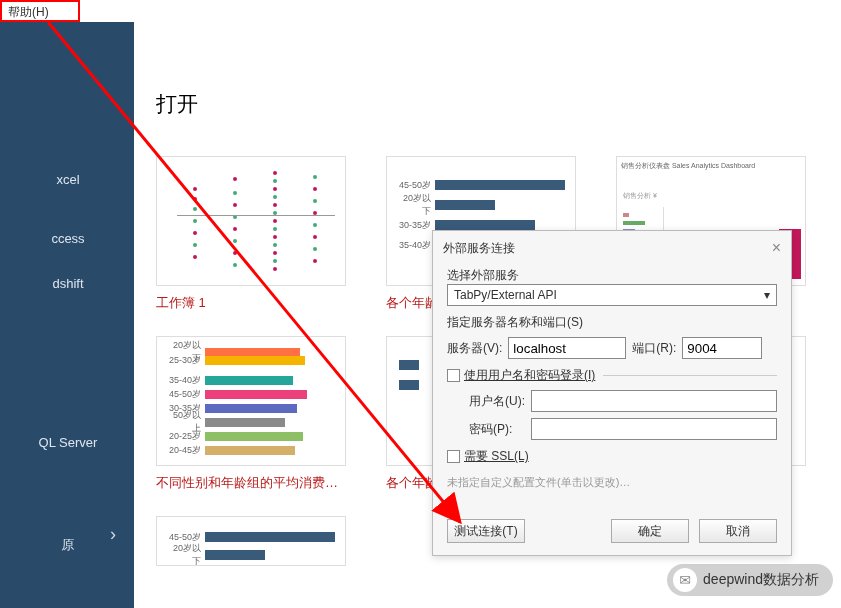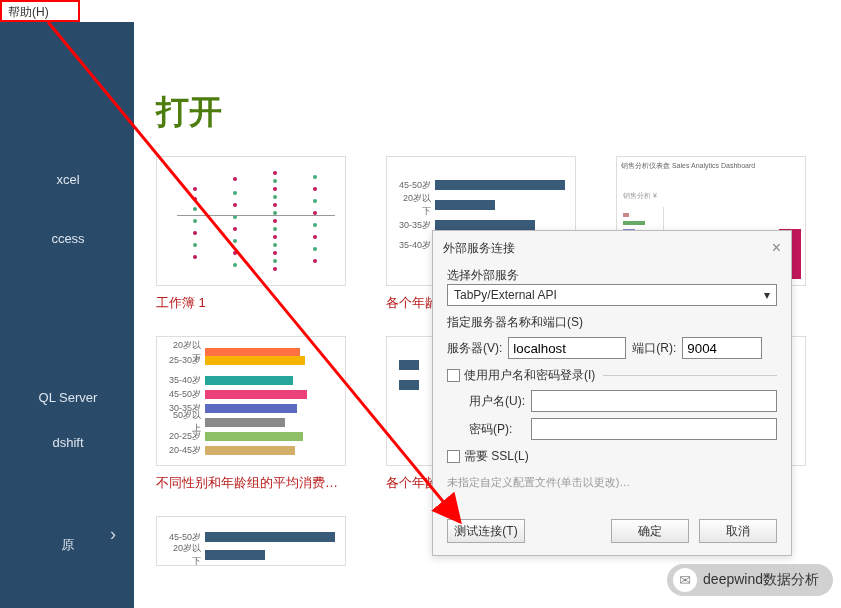--- a/index.html
+++ b/index.html
@@ -39,21 +39,21 @@
 
 .dialog { position: absolute; left: 432px; top: 230px; width: 360px; height: 326px; background: #f6f6f6; border: 1px solid #bbb; box-shadow: 0 2px 8px rgba(0,0,0,0.15); font-size: 12px; color: #333; z-index: 40; }
 .dlg-title { padding: 8px 10px; display: flex; justify-content: space-between; align-items: flex-end; }
 .dlg-close { font-size: 16px; color: #888; cursor: pointer; }
 .dlg-body { padding: 2px 14px 10px 14px; }
 .dlg-row { margin-top: 6px; display: flex; align-items: center; gap: 6px; }
 .dlg-label { color: #333; }
 .dlg-select { flex: 1; border: 1px solid #888; background: #fff; height: 22px; padding: 0 6px; display: flex; align-items: center; justify-content: space-between; }
 .dlg-select::after { content: "▾"; color: #333; }
 .dlg-input { border: 1px solid #888; background: #fff; height: 22px; padding: 0 4px; }
-.dlg-fieldset-lbl { margin-top: 8px; display: flex; align-items: center; gap: 4px; }
+.dlg-fieldset-lbl { margin-top: 8px; display: flex; align-items: center; gap: 4px; text-decoration: underline; }
 .dlg-check { width: 13px; height: 13px; border: 1px solid #888; background: #fff; display: inline-block; }
 .dlg-sub { margin-left: 22px; margin-top: 6px; display: flex; align-items: center; gap: 6px; }
 .dlg-sub .dlg-input { flex: 1; }
 .dlg-note { margin-top: 10px; color: #999; font-size: 11px; }
 .dlg-buttons { position: absolute; bottom: 12px; left: 14px; right: 14px; display: flex; justify-content: space-between; }
 .dlg-btn { width: 78px; height: 24px; border: 1px solid #aaa; background: linear-gradient(#fefefe,#e8e8e8); cursor: pointer; display: flex; align-items: center; justify-content: center; }
 .dlg-btn-grp { display: flex; gap: 10px; text-align: right; }
 
 
 .arrow-svg { position: absolute; left: 0; top: 0; width: 841px; height: 608px; pointer-events: none; z-index: 60; }
@@ -63,28 +63,28 @@
 .we-ico { width: 24px; height: 24px; background: #fff; border-radius: 50%; display: flex; align-items: center; justify-content: center; color: #888; font-size: 14px; }
 </style>
 </head>
 <body>
 
 <div class="menubar">帮助(H)</div>
 
 <div class="sidebar">
   <div class="sidebar-item" style="margin-top:140px">xcel</div>
   <div class="sidebar-item" style="margin-top:24px">ccess</div>
+  <div class="sidebar-item" style="margin-top:10px">dshift</div>
   <div class="sidebar-item" style="margin-top:124px">QL Server</div>
-  <div class="sidebar-item" style="margin-top:10px">dshift</div>
   <div class="sidebar-chevron">›</div>
   <div class="sidebar-item" style="margin-top:66px">原</div>
 </div>
 
 <div class="main"></div>
-<h1 style="position:absolute; left:156px; top:90px; font-size:33px; font-weight:700; color:#4d7c0f;">打开</h1>
+<h1 style="position:absolute; left:156px; top:90px; font-size:21px; font-weight:400; color:#000000;">打开</h1>
 
 <div class="thumbs">
 
   <div class="thumb">
     <div class="thumb-img">
       <div class="scatter-col" style="left:24px">
         <div class="dot" style="top:20px;background:#c2185b"></div>
           <div class="dot" style="top:30px;background:#c2185b"></div>
           <div class="dot" style="top:40px;background:#4a7"></div>
           <div class="dot" style="top:52px;background:#4a7"></div>

